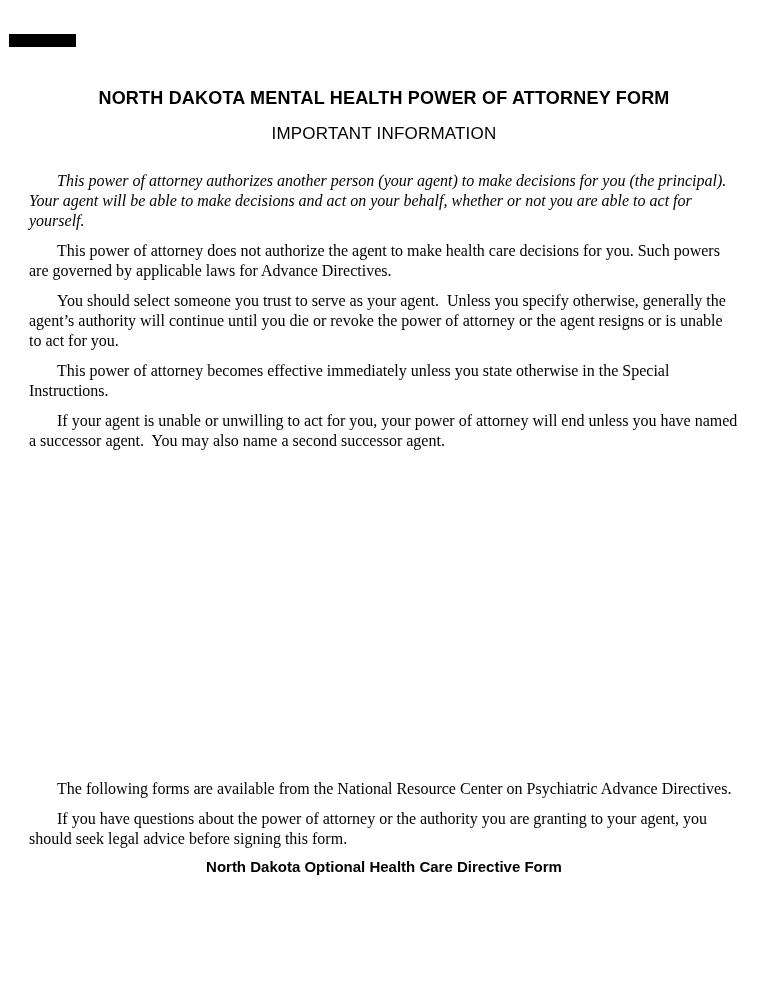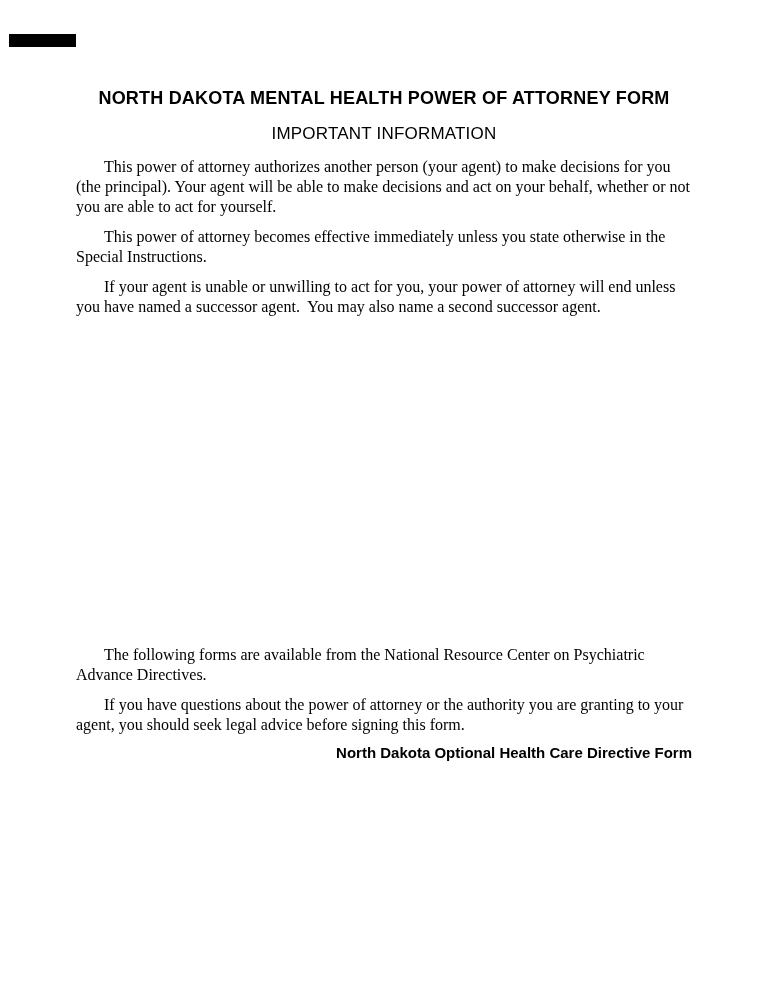--- a/index.html
+++ b/index.html
@@ -10,21 +10,21 @@
   .page {
     position: relative;
     width: 768px;
     height: 994px;
     margin: 0;
     background: #ffffff;
     color: #000000;
     font-family: "Liberation Serif", serif;
     overflow: hidden;
     box-sizing: border-box;
-    padding: 0 76px;
+    padding: 0 29px;
   }
   .black-mark {
     position: absolute;
     left: 9px;
     top: 34px;
     width: 67px;
     height: 13px;
     background: #000000;
   }
   .doc-title {
@@ -47,49 +47,52 @@
   }
   p.body {
     margin: 10px 0 0 0;
     font-size: 16px;
     line-height: 20px;
     text-indent: 28px;
     white-space: pre-wrap;
     text-align: left;
   }
   p.body.first {
-    margin-top: 13px;
+    margin-top: 27px;
+    font-style: italic;
   }
   p.body.footer-note {
     margin-top: 328px;
   }
   .form-title {
     margin: 9px 0 0 0;
     font-family: "Liberation Sans", sans-serif;
     font-size: 15px;
     line-height: 17px;
     font-weight: bold;
-    text-align: right;
+    text-align: center;
     text-indent: 0;
   }
 </style>
 </head>
 <body>
 
 <div class="page">
 
   <div class="black-mark"></div>
 
   <h1 class="doc-title">NORTH DAKOTA MENTAL HEALTH POWER OF ATTORNEY FORM</h1>
 
   <h2 class="doc-subtitle">IMPORTANT INFORMATION</h2>
 
   <p class="body first">This power of attorney authorizes another person (your agent) to make decisions for you (the principal). Your agent will be able to make decisions and act on your behalf, whether or not you are able to act for yourself.</p>
 
+  <p class="body">This power of attorney does not authorize the agent to make health care decisions for you. Such powers are governed by applicable laws for Advance Directives.</p>
 
+  <p class="body">You should select someone you trust to serve as your agent.  Unless you specify otherwise, generally the agent’s authority will continue until you die or revoke the power of attorney or the agent resigns or is unable to act for you.</p>
 
   <p class="body">This power of attorney becomes effective immediately unless you state otherwise in the Special Instructions.</p>
 
   <p class="body">If your agent is unable or unwilling to act for you, your power of attorney will end unless you have named a successor agent.  You may also name a second successor agent.</p>
 
   <p class="body footer-note">The following forms are available from the National Resource Center on Psychiatric Advance Directives.</p>
 
   <p class="body">If you have questions about the power of attorney or the authority you are granting to your agent, you should seek legal advice before signing this form.</p>
 
   <p class="form-title">North Dakota Optional Health Care Directive Form</p>

